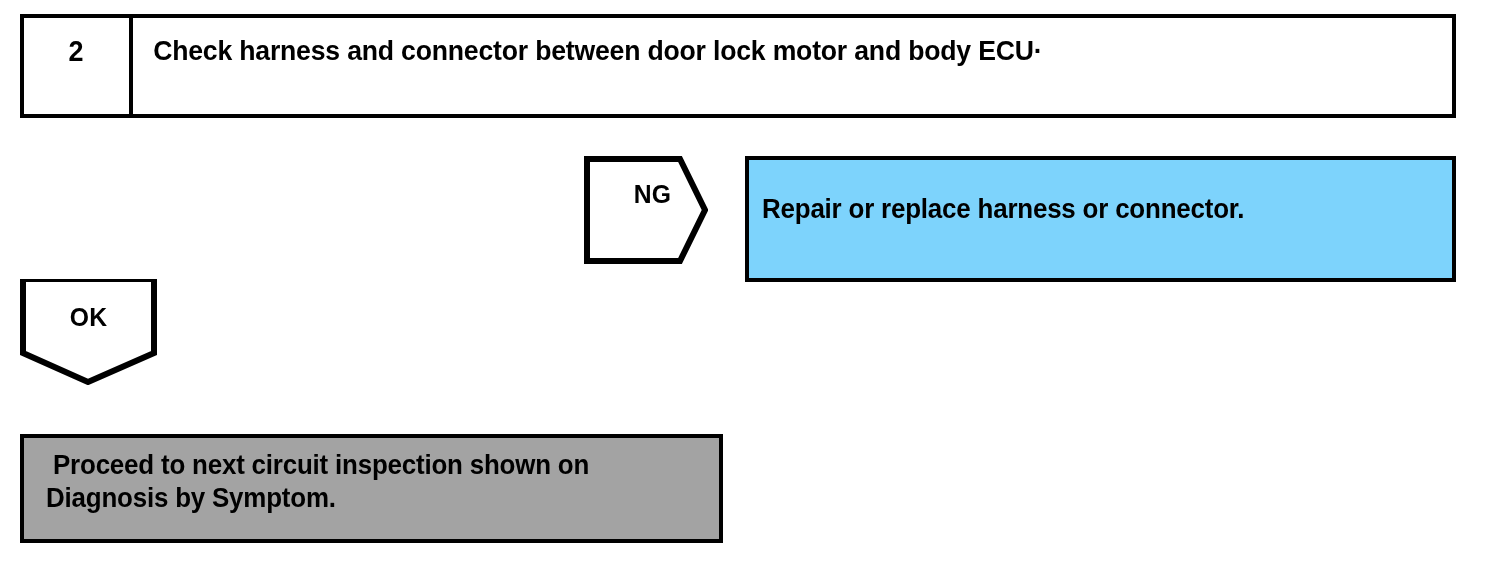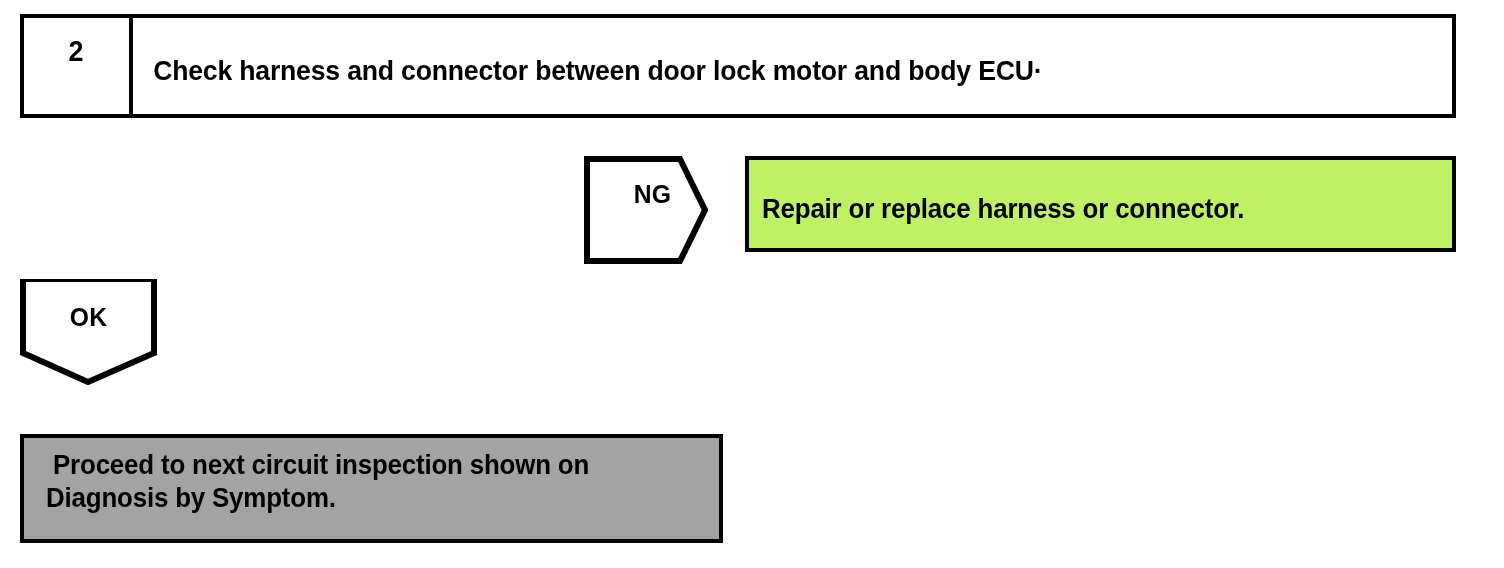--- a/index.html
+++ b/index.html
@@ -52,21 +52,20 @@
     transform: scaleX(0.93);
   }
   .step-text-cell {
     position: absolute;
     left: 113px;
     top: 0;
     right: 0;
     height: 71px;
     display: flex;
     align-items: flex-start;
-    margin-top: 20px;
   }
   .step-text {
     font-size: 28px;
     font-weight: bold;
     line-height: 1;
     padding-left: 17px;
     padding-top: 19px;
     letter-spacing: -0.2px;
     transform: scaleX(0.95);
     transform-origin: left top;
@@ -95,24 +94,24 @@
     letter-spacing: 0.3px;
     transform: scaleX(0.95);
   }
 
   
   .repair-box {
     position: absolute;
     left: 745px;
     top: 156px;
     width: 711px;
-    height: 96px;
+    height: 126px;
     border: 4px solid #000;
     box-sizing: border-box;
-    background: #bef264;
+    background: #7dd3fc;
   }
   .repair-text {
     position: absolute;
     left: 13px;
     top: 36px;
     font-size: 27px;
     font-weight: bold;
     line-height: 1;
     letter-spacing: -0.2px;
     transform: scaleX(0.96);

